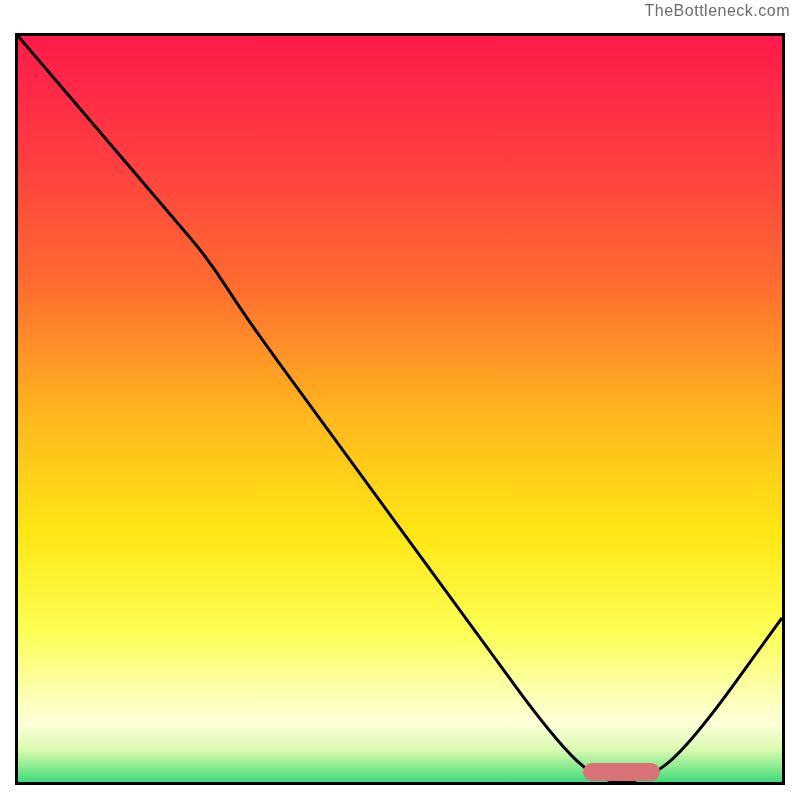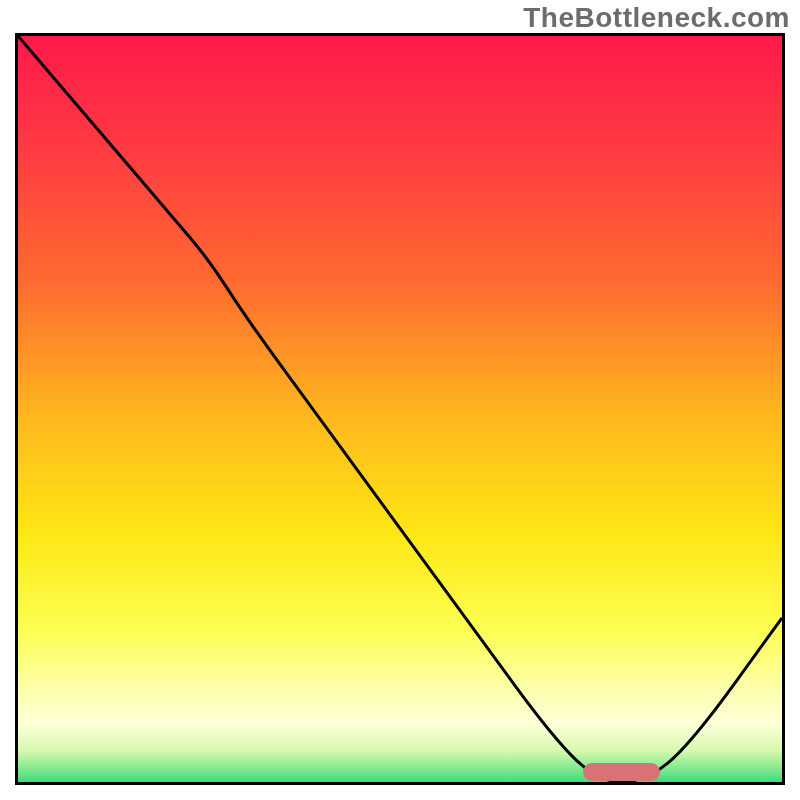--- a/index.html
+++ b/index.html
@@ -13,22 +13,22 @@
   }
   .frame {
     position: relative;
     width: 800px;
     height: 800px;
   }
   .watermark {
     position: absolute;
     top: 2px;
     right: 10px;
-    font-size: 28px;
-    font-weight: 700;
+    font-size: 16px;
+    font-weight: 400;
     color: #6c6c6c;
     letter-spacing: 0.5px;
   }
   .plot-box {
     position: absolute;
     left: 15px;
     top: 33px;
     width: 770px;
     height: 752px;
     border: 3px solid #000;

